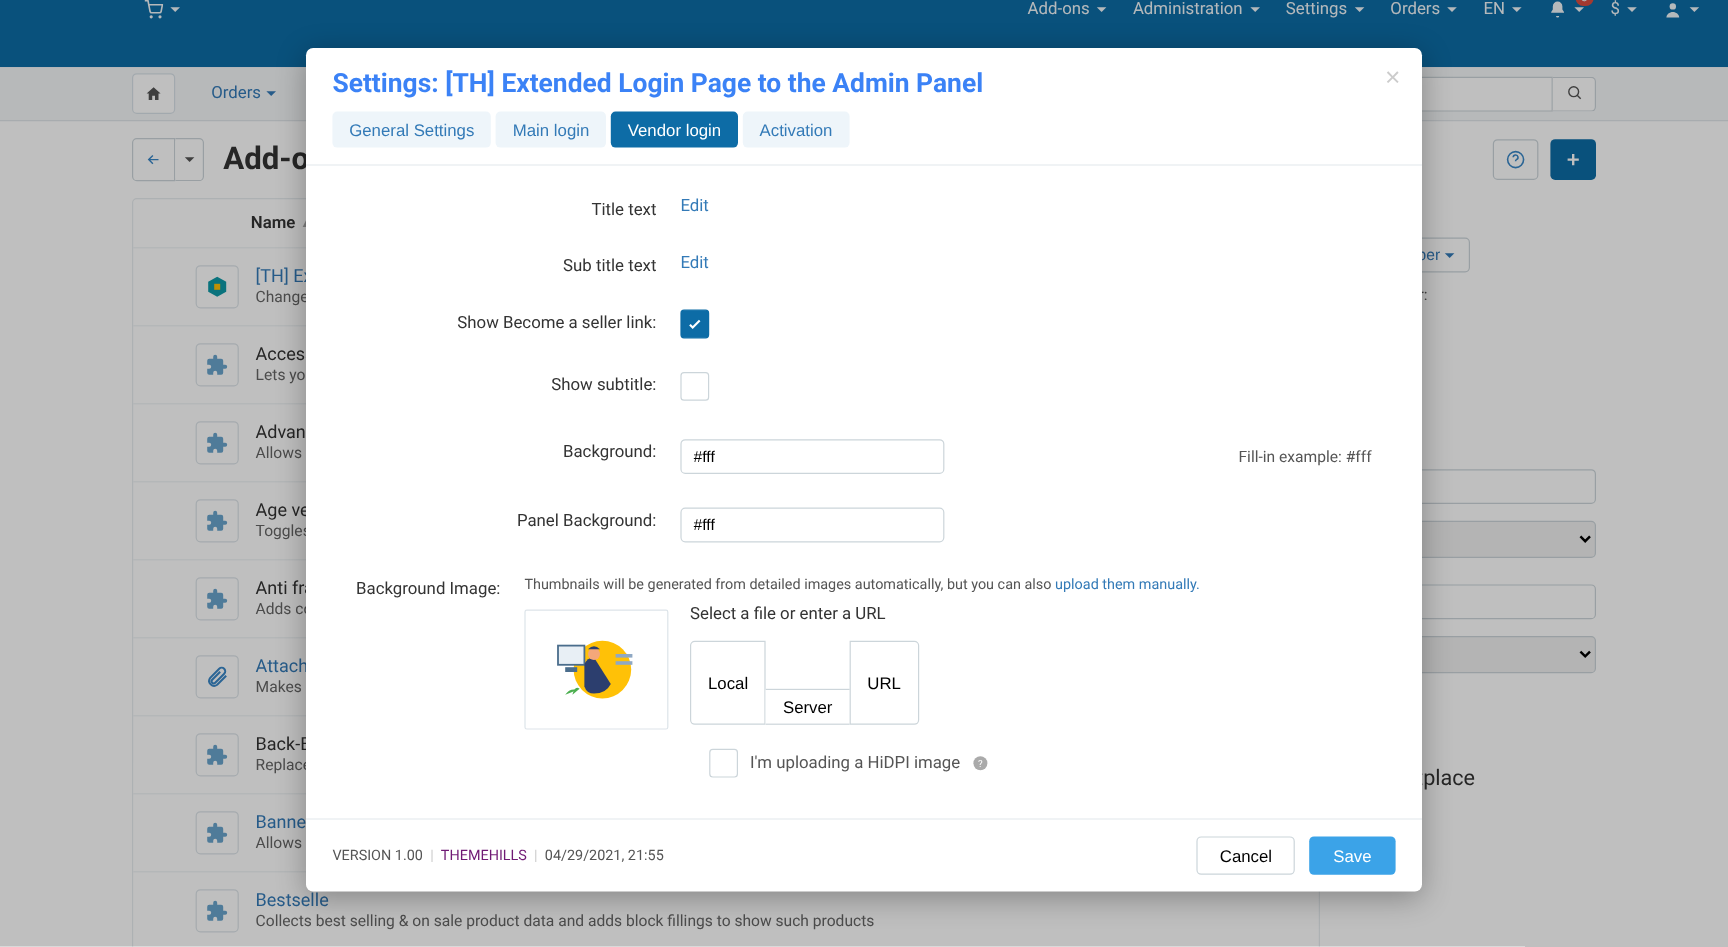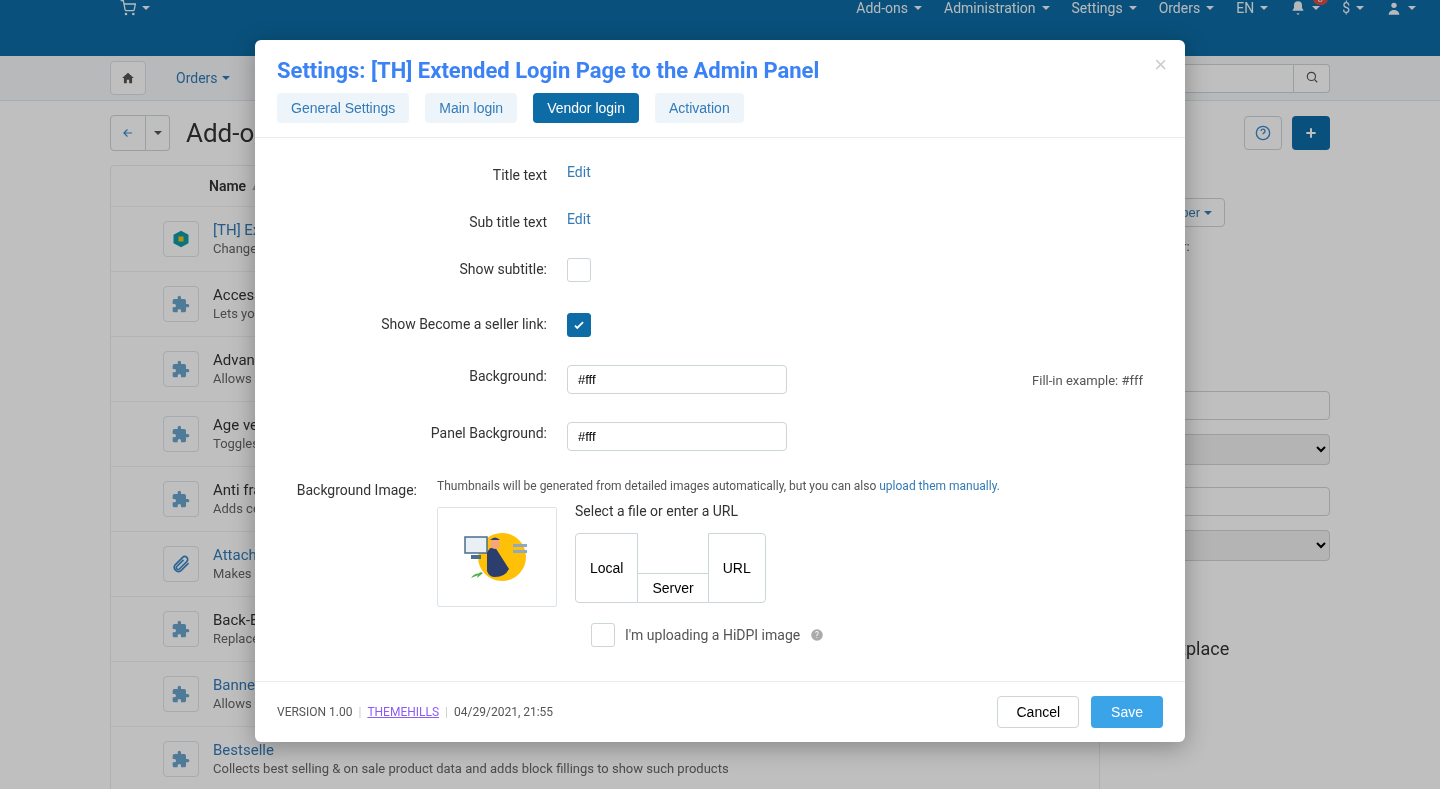--- a/index.html
+++ b/index.html
@@ -50,21 +50,21 @@
   .sec-links a { color:#337ab7; display:flex; align-items:center; gap:4px;}
   .caret-blue { width:0; height:0; border-left:4px solid transparent; border-right:4px solid transparent; border-top:4px solid #337ab7; }
   .search-wrap { margin-left:auto; display:flex; }
   .search-input { border:1px solid #ccd5da; padding:6px 10px; width:305px; border-radius:4px 0 0 4px; font-size:13px;}
   .search-btn { border:1px solid #ccd5da; border-left:none; background:#fff; width:36px; border-radius:0 4px 4px 0; color:#555;}
   
   .page-head { padding: 14px 110px 14px 110px; display:flex; align-items:center; }
   .back-group { display:flex; margin-right:16px; }
   .back-btn { border:1px solid #ccd5da; background:#fff; width:36px; height:36px; display:flex; align-items:center; justify-content:center; border-radius:4px 0 0 4px; color:#3a87c7;}
   .back-caret { border:1px solid #ccd5da; border-left:none; background:#fff; width:24px; height:36px; display:flex; align-items:center; justify-content:center; border-radius:0 4px 4px 0; color:#555;}
-  .page-title { font-size:26px; color:#333; font-weight:400; }
+  .page-title { font-size:26px; color:#333; font-weight:700; }
   .head-right { margin-left:auto; display:flex; gap:10px;}
   .help-btn { border:1px solid #ccd5da; background:#fff; width:38px; height:34px; border-radius:4px; color:#3a87c7; display:flex; align-items:center; justify-content:center;}
   .plus-btn { background:#0d6ca6; color:#fff; width:38px; height:34px; border-radius:4px; border:none; display:flex; align-items:center; justify-content:center;}
   
   .content-wrap { display:flex; padding: 0 110px; gap:30px; }
   .main-panel { flex: 1; border:1px solid #e7ecef; border-radius:4px; padding:0; background:#fff; }
   .table-header { display:flex; padding:12px 18px; border-bottom:1px solid #eef2f4; gap:10px; font-weight:600; color:#333; }
   .col-checkbox{width:20px;}
   .col-name { flex:1; display:flex; align-items:center; gap:4px; }
   .sort-caret { font-size:10px; color:#aaa; }
@@ -89,21 +89,21 @@
   .modal {
     position:absolute; left:50%; top:40px; transform:translateX(-50%);
     width:930px; background:#fff; border-radius:6px;
     box-shadow:0 5px 25px rgba(0,0,0,0.3);
     display:flex; flex-direction:column;
     max-height:710px;
   }
   .modal-head { padding:18px 22px 10px; }
   .modal-title { font-size:22px; font-weight:700; color:#3b82f6; }
   .modal-close { position:absolute; top:12px; right:18px; color:#ccc; font-size:22px; cursor:pointer; background:none; border:none;}
-  .modal-tabs { display:flex; gap:16px; padding:0 22px 14px; border-bottom:1px solid #e7ecef;align-items:center; }
+  .modal-tabs { display:flex; gap:4px; padding:0 22px 14px; border-bottom:1px solid #e7ecef;align-items:center; }
   .modal-tab { background:#eef5fa; color:#337ab7; border:none; padding:7px 14px; border-radius:4px; font-size:14px; cursor:pointer;}
   .modal-tab.active { background:#0d6ca6; color:#fff; }
   .modal-body { padding:12px 22px 20px; overflow-y:auto; flex:1;}
   .form-row { display:flex; align-items:flex-start; padding:14px 0; }
   .form-label { width:290px; text-align:right; padding-right:20px; color:#333; font-size:14px; padding-top:3px;}
   .form-val { flex:1; }
   .edit-link { color:#337ab7; }
   .checkbox { width:24px; height:24px; border:1px solid #ccd5da; border-radius:3px; display:inline-flex; align-items:center; justify-content:center; cursor:pointer; }
   .checkbox.checked { background:#0d6ca6; border-color:#0d6ca6; color:#fff; }
   .text-input { border:1px solid #ccd5da; padding:6px 10px; width:220px; border-radius:4px; font-size:13px;}
@@ -115,21 +115,21 @@
   .file-label { color:#333; font-size:14px; }
   .btn-group { display:flex; margin-top:14px; }
   .btn-g { border:1px solid #ccd5da; background:#fff; padding:6px 14px; font-size:14px; cursor:pointer;}
   .btn-g:first-child { border-radius:4px 0 0 4px; }
   .btn-g:nth-child(2) { border-left:none; border-right:none;margin-top:40px;}
   .btn-g:last-child { border-radius:0 4px 4px 0; }
   .hidpi-row { display:flex; align-items:center; gap:10px; margin-top:20px; color:#555;padding-left:16px;}
   .modal-foot { border-top:1px solid #e7ecef; padding:14px 22px; display:flex; align-items:center; }
   .ver { color:#555; font-size:12px; }
   .ver .sep { color:#ccc; margin:0 6px;}
-  .ver a { text-decoration:underline; color:#8b5cf6;}
+  .ver a { color:#701a75;}
   .foot-right { margin-left:auto; display:flex; gap:12px;}
   .btn-cancel { border:1px solid #ccd5da; background:#fff; padding:7px 18px; border-radius:4px; font-size:14px; cursor:pointer;}
   .btn-save { border:none; background:#3ba3e8; color:#fff; padding:7px 20px; border-radius:4px; font-size:14px; cursor:pointer;}
 </style>
 </head>
 <body>
 
 <div class="navbar-top">
   <div class="left">
     <a href="#">
@@ -391,30 +391,30 @@
   <div class="modal-body">
     <div class="form-row">
       <div class="form-label">Title text</div>
       <div class="form-val"><a class="edit-link">Edit</a></div>
     </div>
     <div class="form-row">
       <div class="form-label">Sub title text</div>
       <div class="form-val"><a class="edit-link">Edit</a></div>
     </div>
     <div class="form-row">
-      <div class="form-label">Show subtitle:</div>
-      <div class="form-val"><span class="checkbox"></span></div>
-    </div>
-    <div class="form-row">
       <div class="form-label">Show Become a seller link:</div>
       <div class="form-val"><span class="checkbox checked">
         <svg width="14" height="14" viewBox="0 0 24 24" fill="none" stroke="#fff" stroke-width="3">
               <path d="M5 13l4 4L19 7"></path>
             </svg>
       </span></div>
+    </div>
+    <div class="form-row">
+      <div class="form-label">Show subtitle:</div>
+      <div class="form-val"><span class="checkbox"></span></div>
     </div>
     <div class="form-row" style="flex-wrap:wrap;">
       <div class="form-label">Background:</div>
       <div class="form-val"><input class="text-input" value="#fff" style=""></div>
       <div style="width:290px; text-align:right; padding-right:20px; color:#555; font-size:13px; margin-top:8px;">Fill-in example: #fff</div>
     </div>
     <div class="form-row">
       <div class="form-label">Panel Background:</div>
       <div class="form-val"><input class="text-input" value="#fff" style=""></div>
     </div>

